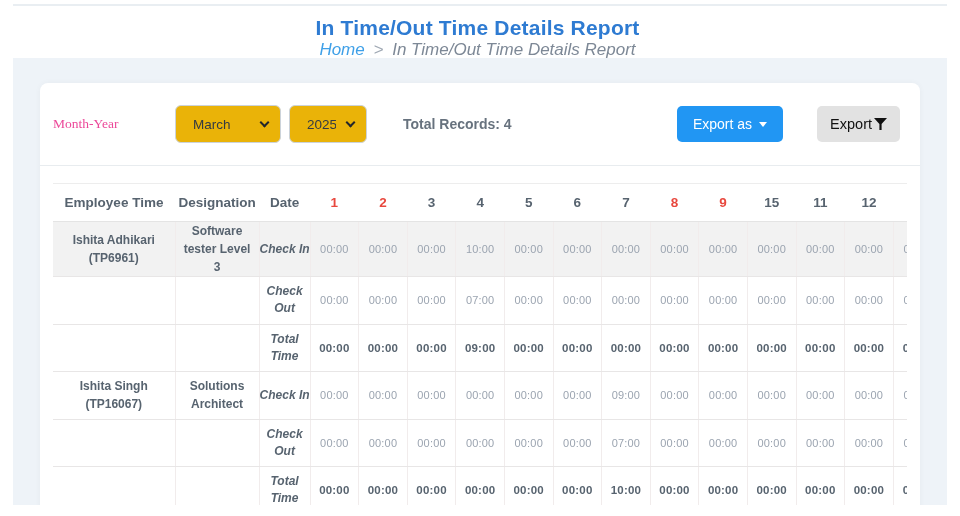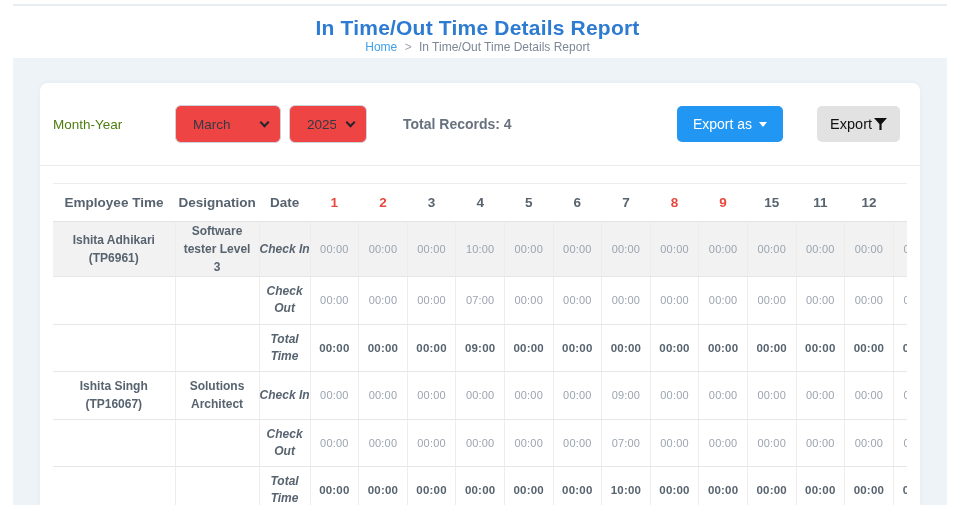--- a/index.html
+++ b/index.html
@@ -4,35 +4,35 @@
 <style>
   * { margin:0; padding:0; box-sizing:border-box; }
   html,body { width:960px; height:516px; background:#ffffff; overflow:hidden;
               font-family:"Liberation Sans", sans-serif; }
 
   .top-divider { height:2px; background:#e9eef2; margin:4px 13px 0 13px; }
 
   .page-head { display:flex; justify-content:space-between; align-items:center;
                padding:10px 25px 13px 20px; background:#fff; height:52px;flex-direction:column; }
   .page-title { color:#2e7bd2; font-size:21px; font-weight:700; letter-spacing:0.2px; }
-  .breadcrumb { font-size:12px; color:#7d8896; }
+  .breadcrumb { font-size:17px; color:#7d8896;font-style:italic; }
   .breadcrumb .home { color:#3fa0e8; text-decoration:none; cursor:pointer; }
   .breadcrumb .sep { color:#a0a9b4; margin:0 4px; }
 
   .content-bg { margin:0 13px; height:447px; background:#eef3f8; overflow:hidden; }
 
   .card { width:880px; margin:25px 0 0 27px; background:#fff; border-radius:8px;
           height:620px; box-shadow:0 0 6px rgba(0,0,0,0.04); }
 
   .filter-row { display:flex; align-items:center; padding:22px 20px 22px 13px;
                 border-bottom:1px solid #e8ecef; }
-  .filter-label { width:122px; color:#4d7c0f; font-size:13.5px; }
+  .filter-label { width:122px; color:#ec4899; font-size:13.5px;font-family:Liberation Serif, serif; }
   .select-wrap { position:relative; margin-right:8px; }
   .select-wrap select { appearance:none; -webkit-appearance:none;
-      border:1px solid #ccd3da; border-radius:6px; background:#ef4444;
+      border:1px solid #ccd3da; border-radius:6px; background:#eab308;
       height:38px; padding:0 30px 0 17px; font-size:13.5px; color:#333a44;
       font-family:"Liberation Sans", sans-serif; outline:none; }
   .select-wrap .chev { position:absolute; right:13px; top:14px; width:7px; height:7px;
       border-right:2px solid #22262b; border-bottom:2px solid #22262b;
       transform:rotate(45deg); pointer-events:none; }
   .month-select select { width:106px; }
   .year-select select { width:78px; }
   .total-records { margin-left:28px; color:#67727e; font-size:14px;font-weight:bold; }
 
   .export-btn { margin-left:auto; background:#2196f3; color:#fff; border:none;

